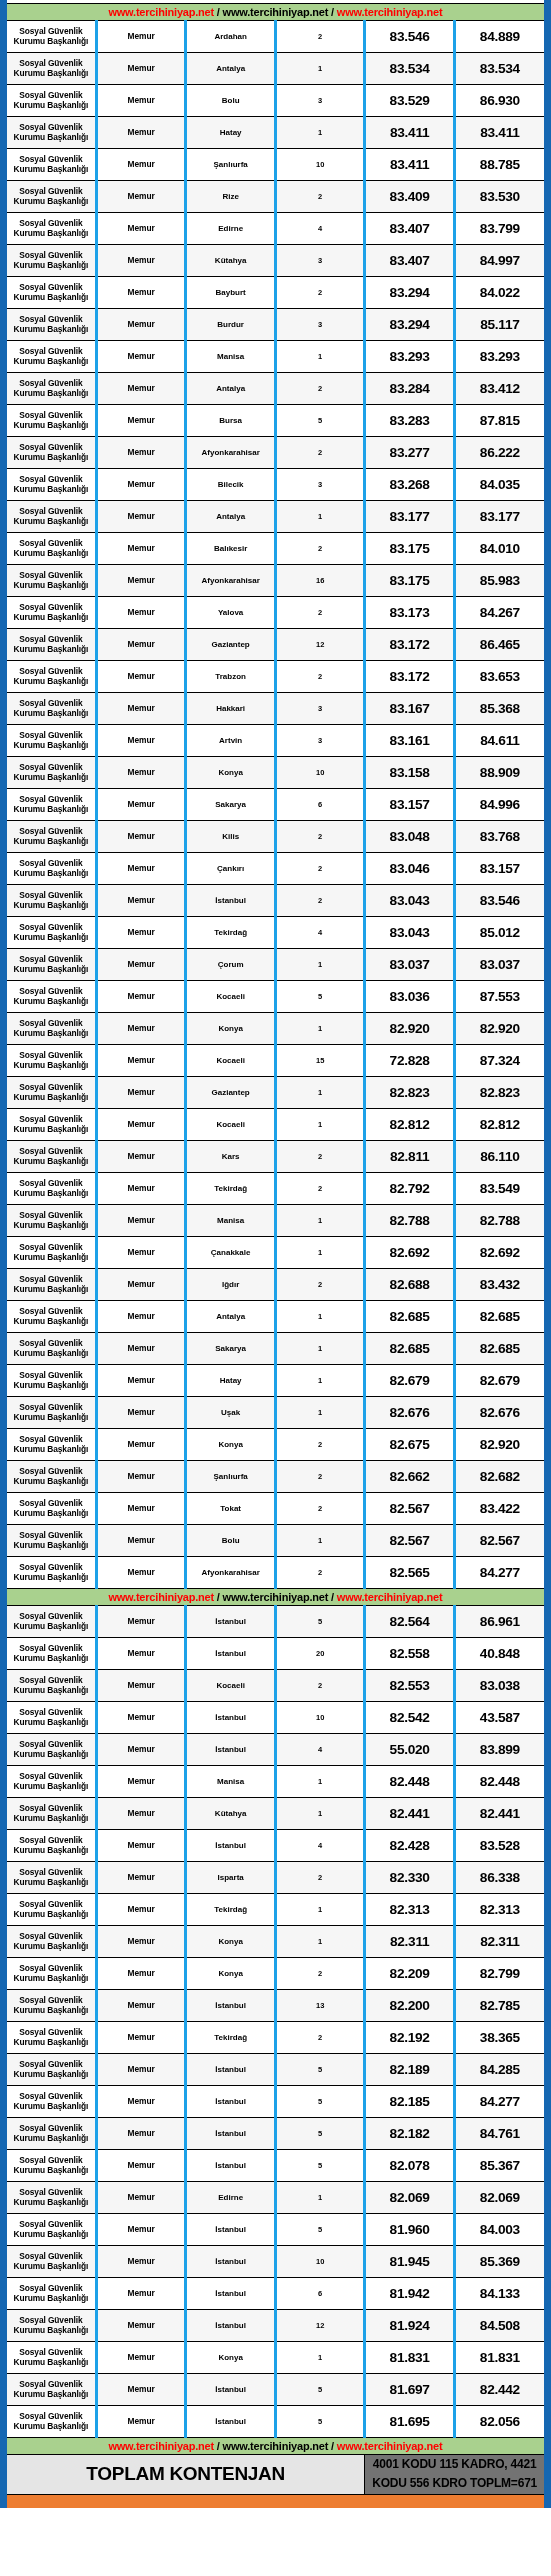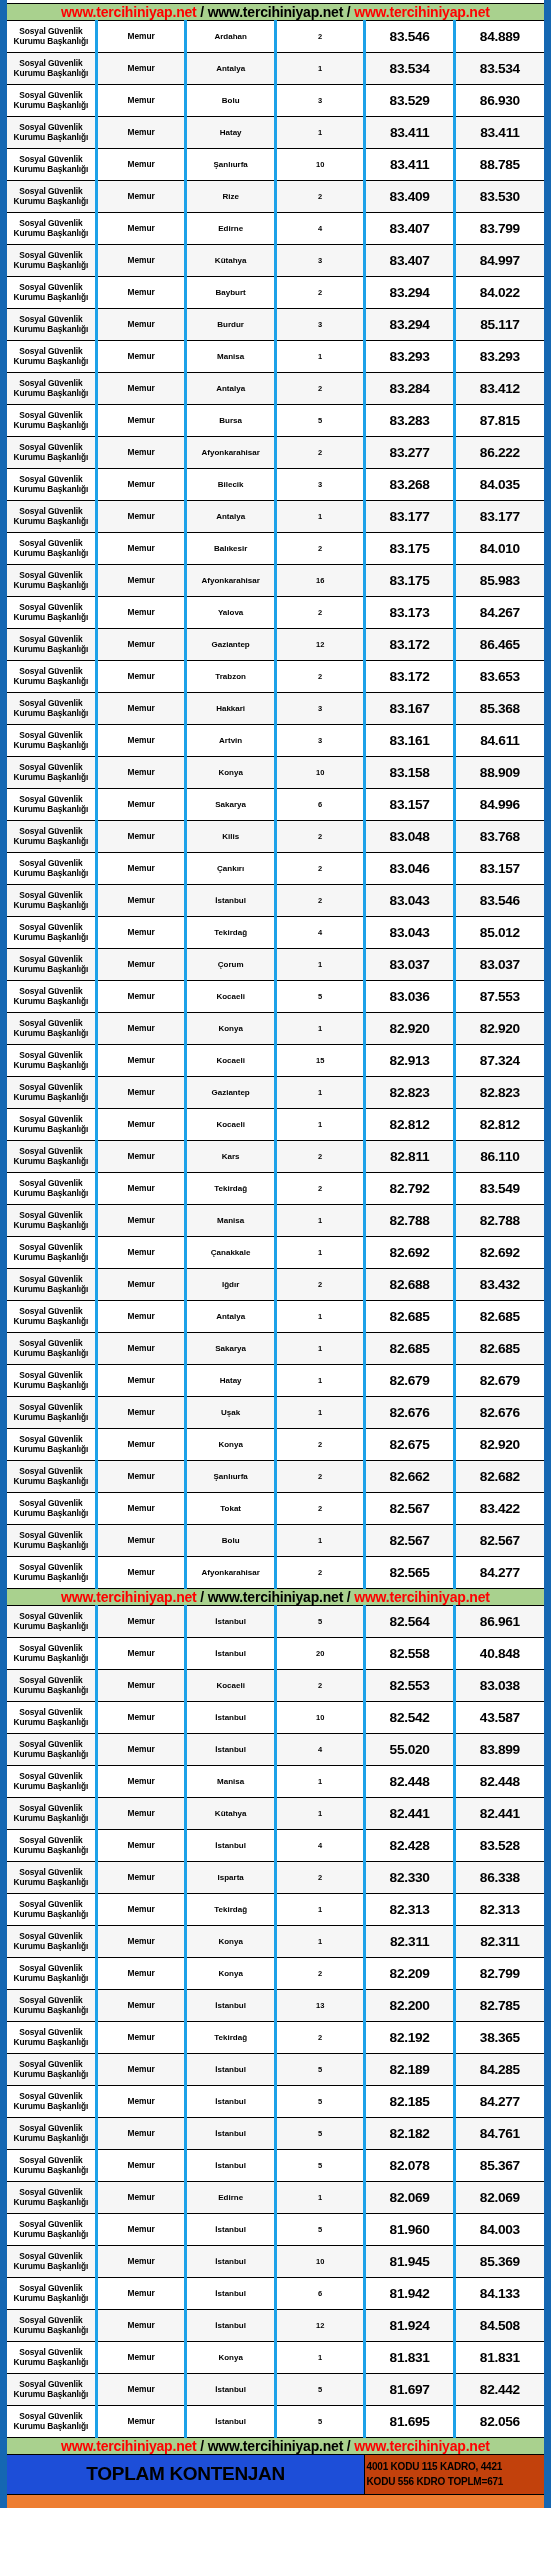--- a/index.html
+++ b/index.html
@@ -86,47 +86,47 @@
   
   tr.banner td{
     background:#a9d18e;
     height:16px;
     border-top:1.9px solid #000000;
     border-bottom:1.9px solid #000000;
     text-align:center;
     padding:0;
   }
   .banner-txt{
-    font-size:14px;
+    font-size:11px;
     font-weight:bold;
     color:#000000;
     white-space:nowrap;
     letter-spacing:-0.2px;
   }
   .banner-txt .red{color:#ff0000;}
   
   tr.footer td.tot-label{
     height:39px;
     border-top:1.9px solid #000000;
     border-bottom:1.9px solid #000000;
     border-right:1.9px solid #000000;
     font-size:19px;
     font-weight:bold;
     letter-spacing:-0.3px;
     text-align:center;
-    background:#1d4ed8;
+    background:#e5e5e5;
   }
   tr.footer td.tot-value{
     height:39px;
     border-top:1.9px solid #000000;
     border-bottom:1.9px solid #000000;
-    background:#c2410c;
-    font-size:10px;
-    font-weight:bold;
-    text-align:left;
+    background:#737373;
+    font-size:12px;
+    font-weight:bold;
+    text-align:center;
     line-height:1.55;
     padding:0 1.2px;
     letter-spacing:-0.2px;
   }
   .bottomstrip{
     height:13.7px;
     background:#ed7d31;
     width:551px;
     margin:0;
   }
@@ -404,21 +404,21 @@
           <td class="c-il">Konya</td>
           <td class="c-kont">1</td>
           <td class="c-min">82.920</td>
           <td class="c-max">82.920</td>
         </tr>
         <tr>
           <td class="c-inst">Sosyal Güvenlik Kurumu Başkanlığı</td>
           <td class="c-unvan">Memur</td>
           <td class="c-il">Kocaeli</td>
           <td class="c-kont">15</td>
-          <td class="c-min">82.913</td>
+          <td class="c-min">72.828</td>
           <td class="c-max">87.324</td>
         </tr>
         <tr class="alt">
           <td class="c-inst">Sosyal Güvenlik Kurumu Başkanlığı</td>
           <td class="c-unvan">Memur</td>
           <td class="c-il">Gaziantep</td>
           <td class="c-kont">1</td>
           <td class="c-min">82.823</td>
           <td class="c-max">82.823</td>
         </tr>

